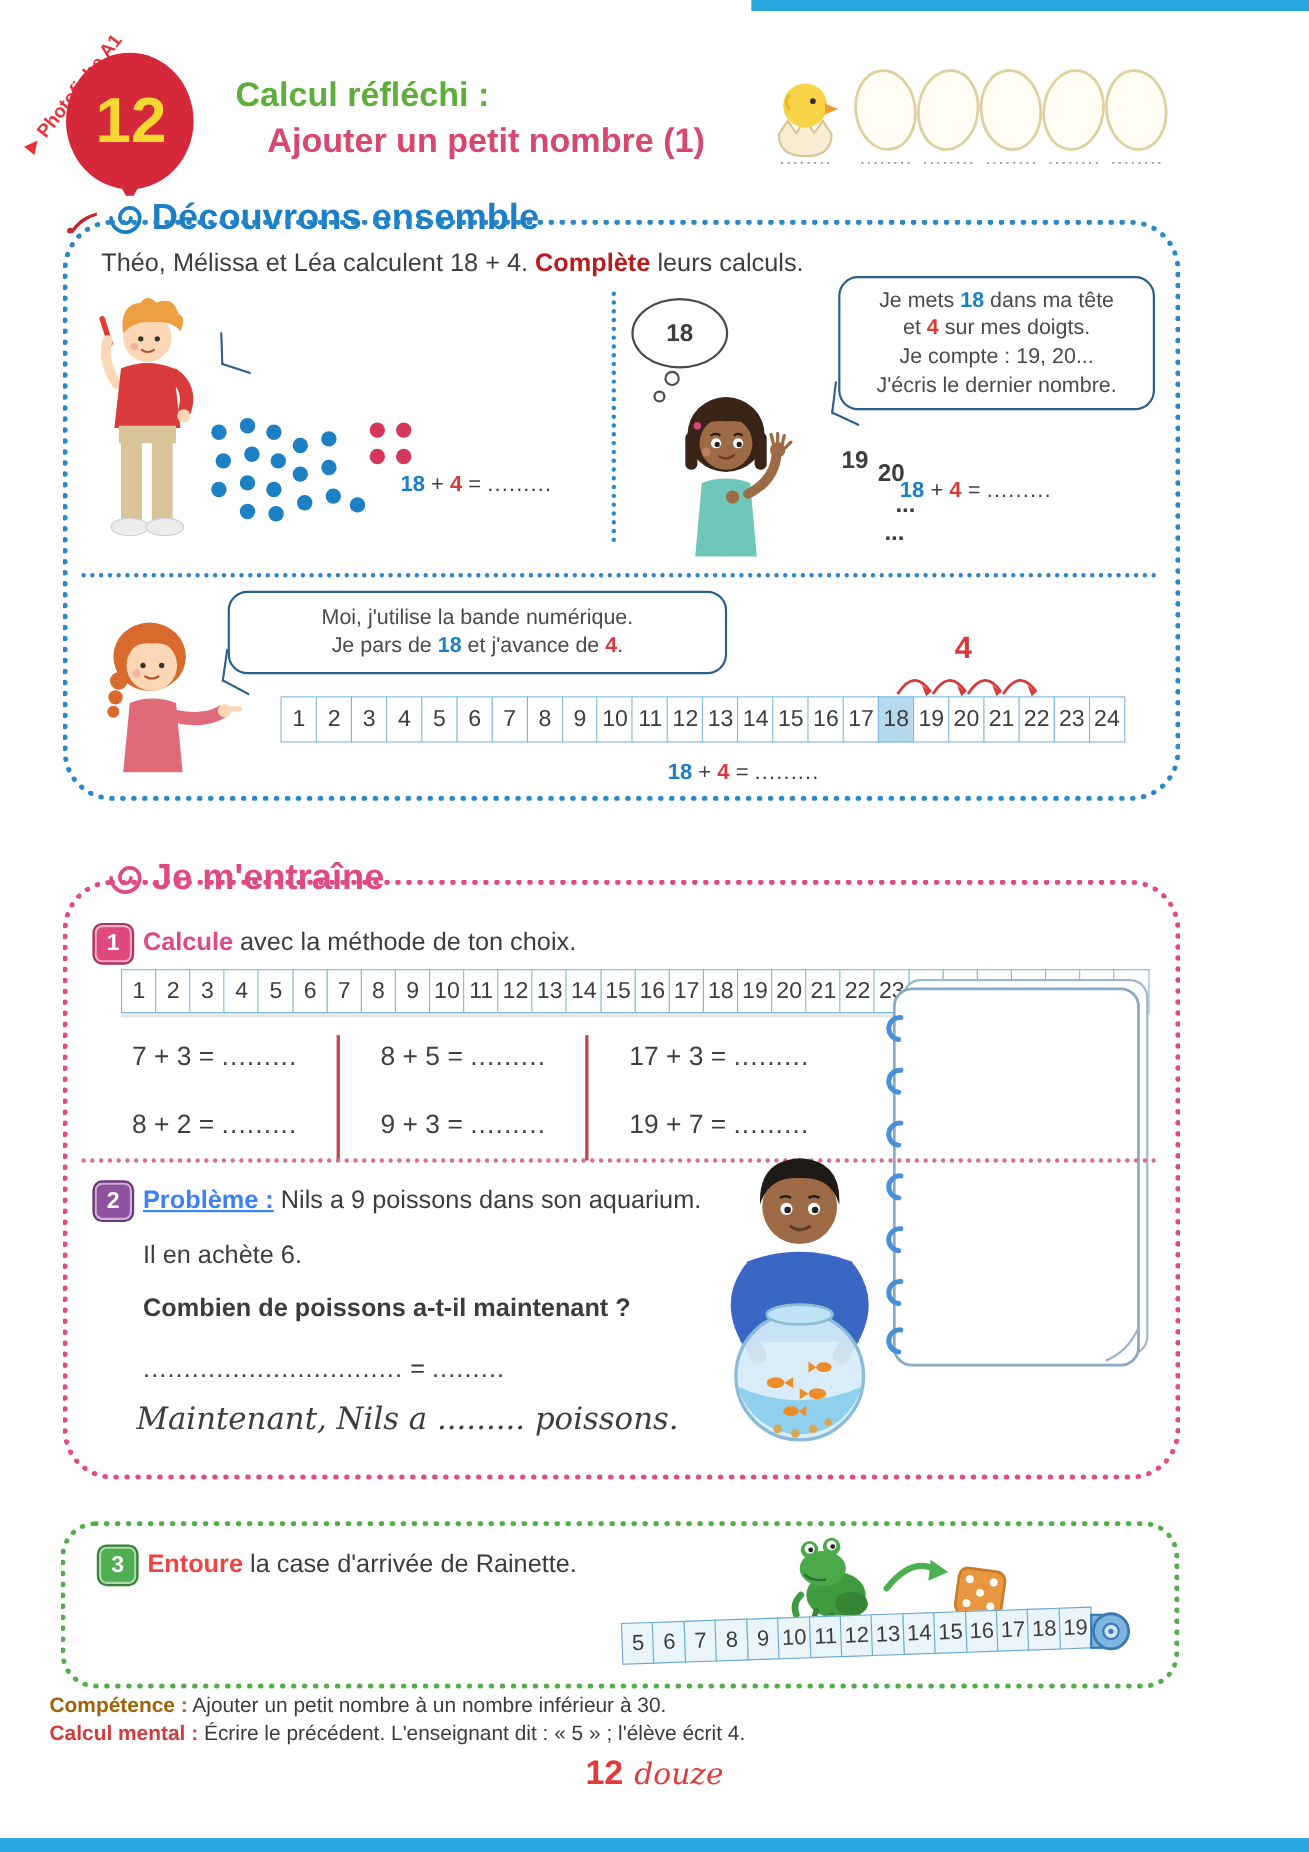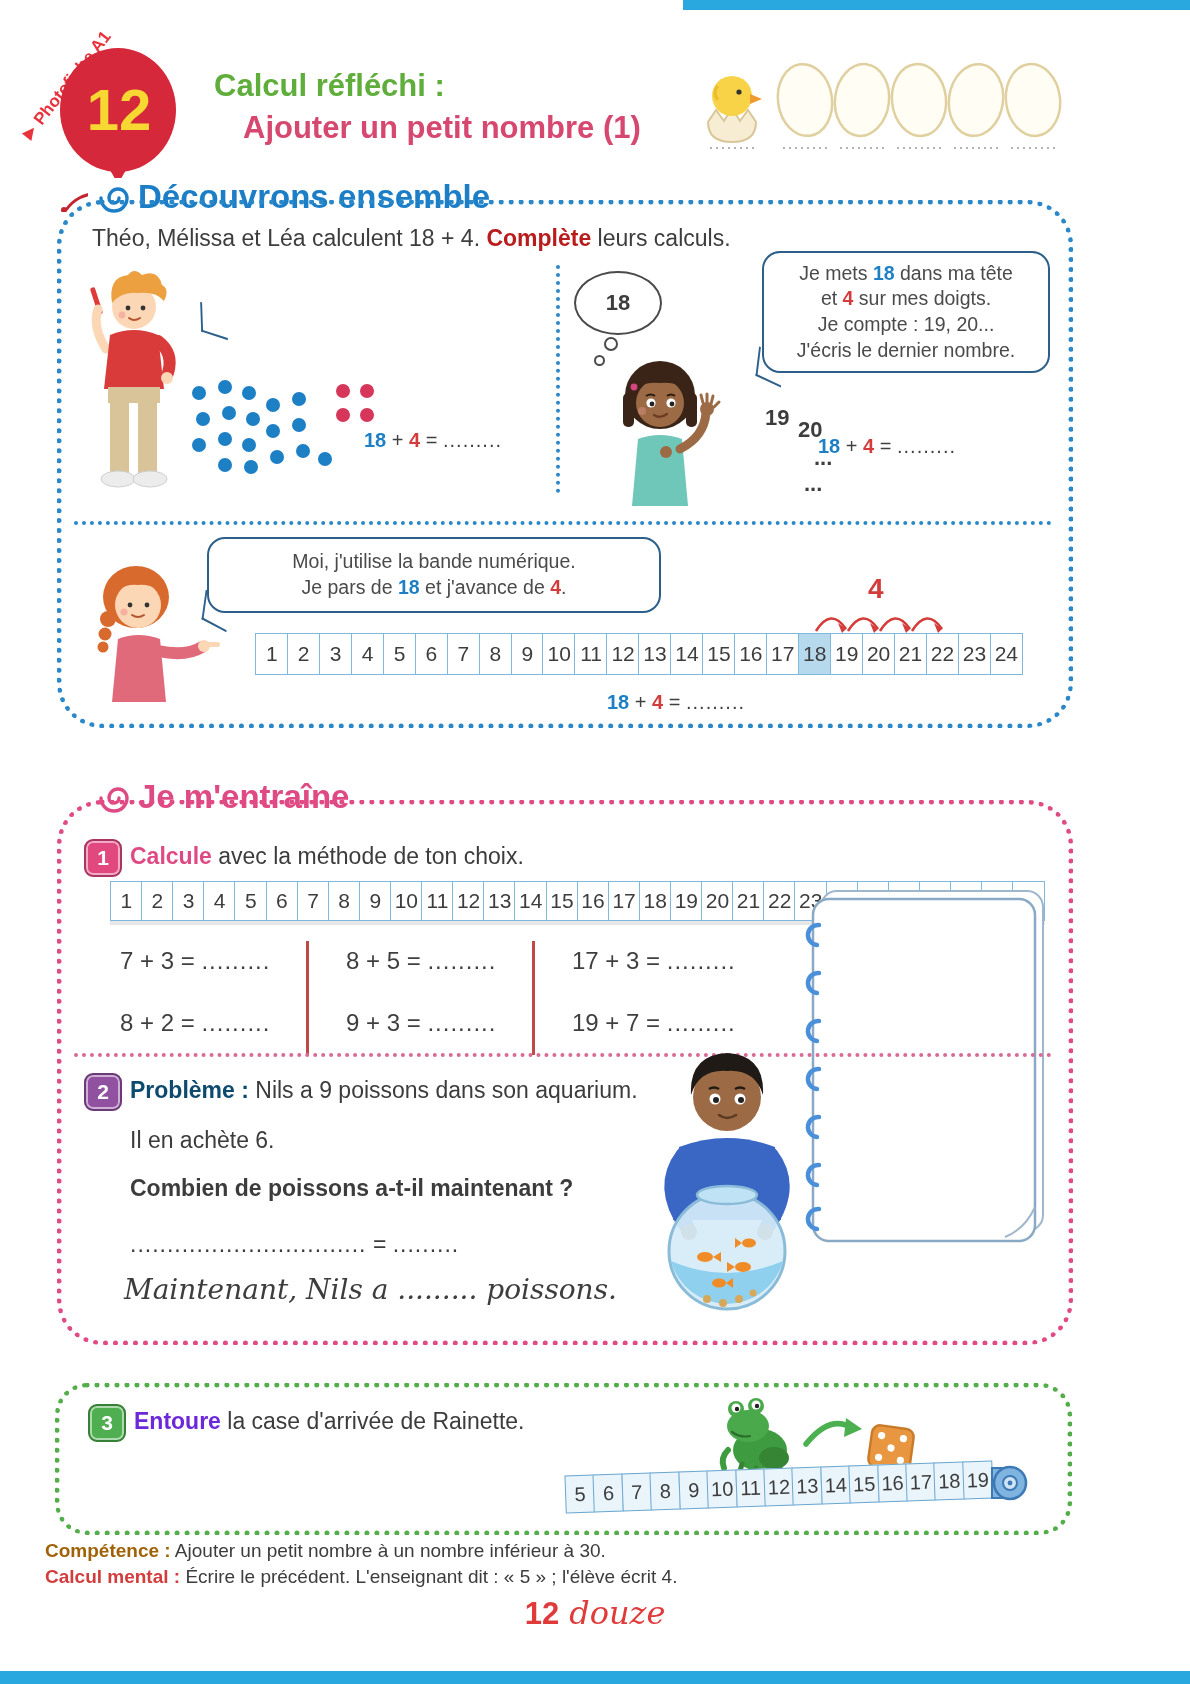--- a/index.html
+++ b/index.html
@@ -64,38 +64,38 @@
   .hop-label{position:absolute;left:806px;top:368px;color:#d43c3c;font-size:28px;font-weight:bold;}
 
   .badge{position:absolute;width:34px;height:34px;border-radius:9px;color:#fff;font-weight:bold;
       font-size:21px;display:flex;align-items:center;justify-content:center;
       box-shadow:inset 0 0 0 2px rgba(255,255,255,.55);}
   .b1{background:#e0487e;border:2px solid #a93563;}
   .b2{background:#9051a0;border:2px solid #6b3a78;}
   .b3{background:#4fae4f;border:2px solid #378037;}
   .ex-title{position:absolute;font-size:23px;color:#3c3c3c;}
   .pink-b{color:#df4a84;font-weight:bold;}
-  .purple-b{color:#0c4a6e;font-weight:bold;}
-  .green-b{color:#6d28d9;font-weight:bold;text-align:right;}
+  .purple-b{color:#3b82f6;font-weight:bold;text-decoration:underline;}
+  .green-b{color:#ef4444;font-weight:bold;text-align:right;}
 
   .eqs{position:absolute;left:58px;top:142px;display:grid;
       grid-template-columns:226px 226px 240px;grid-auto-rows:34px;row-gap:28px;font-size:24px;color:#3f3f3f;}
   .eq-item{white-space:nowrap;}
   .redline{position:absolute;width:2.5px;background:#c24848;top:136px;height:114px;}
 
   .ptext{position:absolute;font-size:23px;color:#3c3c3c;}
   .cursive{position:absolute;font-family:"DejaVu Serif",serif;font-style:italic;
       font-size:28px;color:#3d3d3d;}
 
   .footer-line{position:absolute;font-size:19px;color:#3c3c3c;}
   .comp-b{color:#a16207;font-weight:bold;}
   .ment-b{color:#d23c3c;font-weight:bold;}
   .pagenum{position:absolute;left:0;top:1594px;width:1190px;text-align:center;color:#e03a3a;}
   .pagenum .n{font-size:31px;font-weight:bold;}
-  .pagenum .w{font-family:"DejaVu Serif",serif;font-style:italic;font-size:32px;margin-left:10px;}
+  .pagenum .w{font-family:"DejaVu Serif",serif;font-style:italic;font-size:27px;margin-left:10px;}
 </style>
 </head>
 <body>
 
 <div class="page">
 
   <div class="bar bar-top"></div>
   <div class="bar bar-bottom"></div>
 
   <div class="photofiche">

